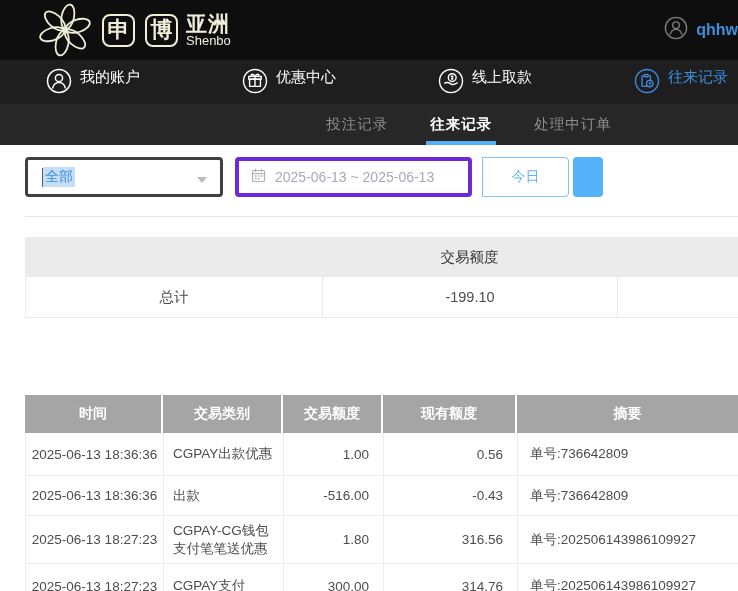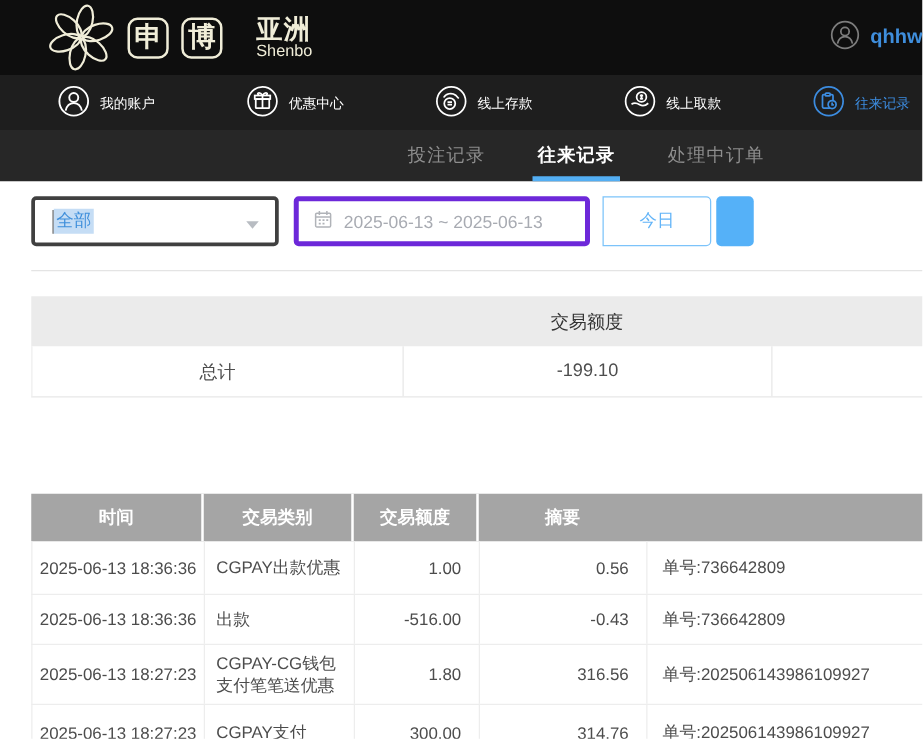--- a/index.html
+++ b/index.html
@@ -8,30 +8,30 @@
   .page { width:738px; height:591px; overflow:hidden; }
 
   
   .topbar { height:60px; background:#0e0e0e; display:flex; align-items:center;
     justify-content:space-between; padding:0 0 0 38px; }
   .logo { display:flex; align-items:center; gap:6px; }
   .logo svg { display:block; }
   .hanzi-box { width:33px; height:33px; border:2px solid #f0edd8; border-radius:8px;
     display:flex; align-items:center; justify-content:center; color:#f0edd8;
     font-size:22px; font-weight:bold; margin-left:4px; }
-  .brand-right { margin-left:21px; color:#f0edd8; line-height:1.02; }
+  .brand-right { margin-left:2px; color:#f0edd8; line-height:1.02; }
   .brand-region { font-size:21px; font-weight:bold; letter-spacing:1px; }
   .brand-latin { font-size:13px; }
   .userbox { display:flex; align-items:center; gap:8px; padding-right:0; }
   .username { color:#3f8edc; font-weight:bold; font-size:16px; white-space:nowrap; }
 
   
   .mainnav { height:44px; background:#1e1e1e; display:flex; align-items:center;
     justify-content:space-between; padding:0 10px 0 46px; }
-  .nav-item { display:flex; align-items:center; gap:8px; color:#fff; font-size:11px;
+  .nav-item { display:flex; align-items:flex-start; gap:8px; color:#fff; font-size:15px;
     cursor:pointer; white-space:nowrap; }
   .nav-item.active { color:#3c8ce0; }
 
   
   .subnav { height:41px; background:#272727; display:flex; align-items:stretch;
     justify-content:center; gap:42px; padding-left:200px; }
   .tab { display:flex; align-items:center; color:#8e8e8e; font-size:14.5px;
     letter-spacing:1px; position:relative; cursor:pointer; }
   .tab.active { color:#fff; font-weight:bold; }
   .tab.active::after { content:""; position:absolute; left:-4px; right:-4px; bottom:0;
@@ -152,31 +152,20 @@
           <path d="M13 8.2 C10.5 4.8 7.6 6.8 10.2 8.2"></path>
           <path d="M13 8.2 C15.5 4.8 18.4 6.8 15.8 8.2"></path>
         </svg>
       </span>
       <span>优惠中心</span>
     </div>
     <div class="nav-item">
       <span>
         <svg width="26" height="26" viewBox="0 0 26 26" fill="none" stroke="#fff" stroke-width="1.4">
           <circle cx="13" cy="13" r="11.5"></circle>
-          <path d="M7 10 C8.5 6.8 13.5 5.8 16.5 8.2 L19 10.8"></path>
-          <circle cx="11.8" cy="14.8" r="4.4"></circle>
-          <path d="M10 13.6 h3.6 M10 15.6 h3.6"></path>
-        </svg>
-      </span>
-      <span>线上存款</span>
-    </div>
-    <div class="nav-item">
-      <span>
-        <svg width="26" height="26" viewBox="0 0 26 26" fill="none" stroke="#fff" stroke-width="1.4">
-          <circle cx="13" cy="13" r="11.5"></circle>
           <circle cx="14.2" cy="9.6" r="3.9"></circle>
           <path d="M14.2 7.4 v4.4 M12.9 8.4 h2.6 M12.9 10.8 h2.6"></path>
           <path d="M6.2 15.4 C8.6 13.8 10.8 14.6 12.8 15.8 C14.8 17 17.4 16.6 19.6 14.6"></path>
         </svg>
       </span>
       <span>线上取款</span>
     </div>
     <div class="nav-item active">
       <span>
         <svg width="26" height="26" viewBox="0 0 26 26" fill="none" stroke="#3c8ce0" stroke-width="1.4">
@@ -240,20 +229,21 @@
       <div class="cell">-199.10</div>
       <div class="cell"></div>
     </div>
   </div>
 
   <div class="dtable">
     <div class="thead">
       <div class="th">时间</div>
       <div class="th">交易类别</div>
       <div class="th">交易额度</div>
+      <div class="th">现有额度</div>
       <div class="th">摘要</div>
     </div>
 
     <div class="trow">
       <div class="td c-time">2025-06-13 18:36:36</div>
       <div class="td c-type">CGPAY出款优惠</div>
       <div class="td c-amt">1.00</div>
       <div class="td c-bal">0.56</div>
       <div class="td c-memo">单号:736642809</div>
     </div>

